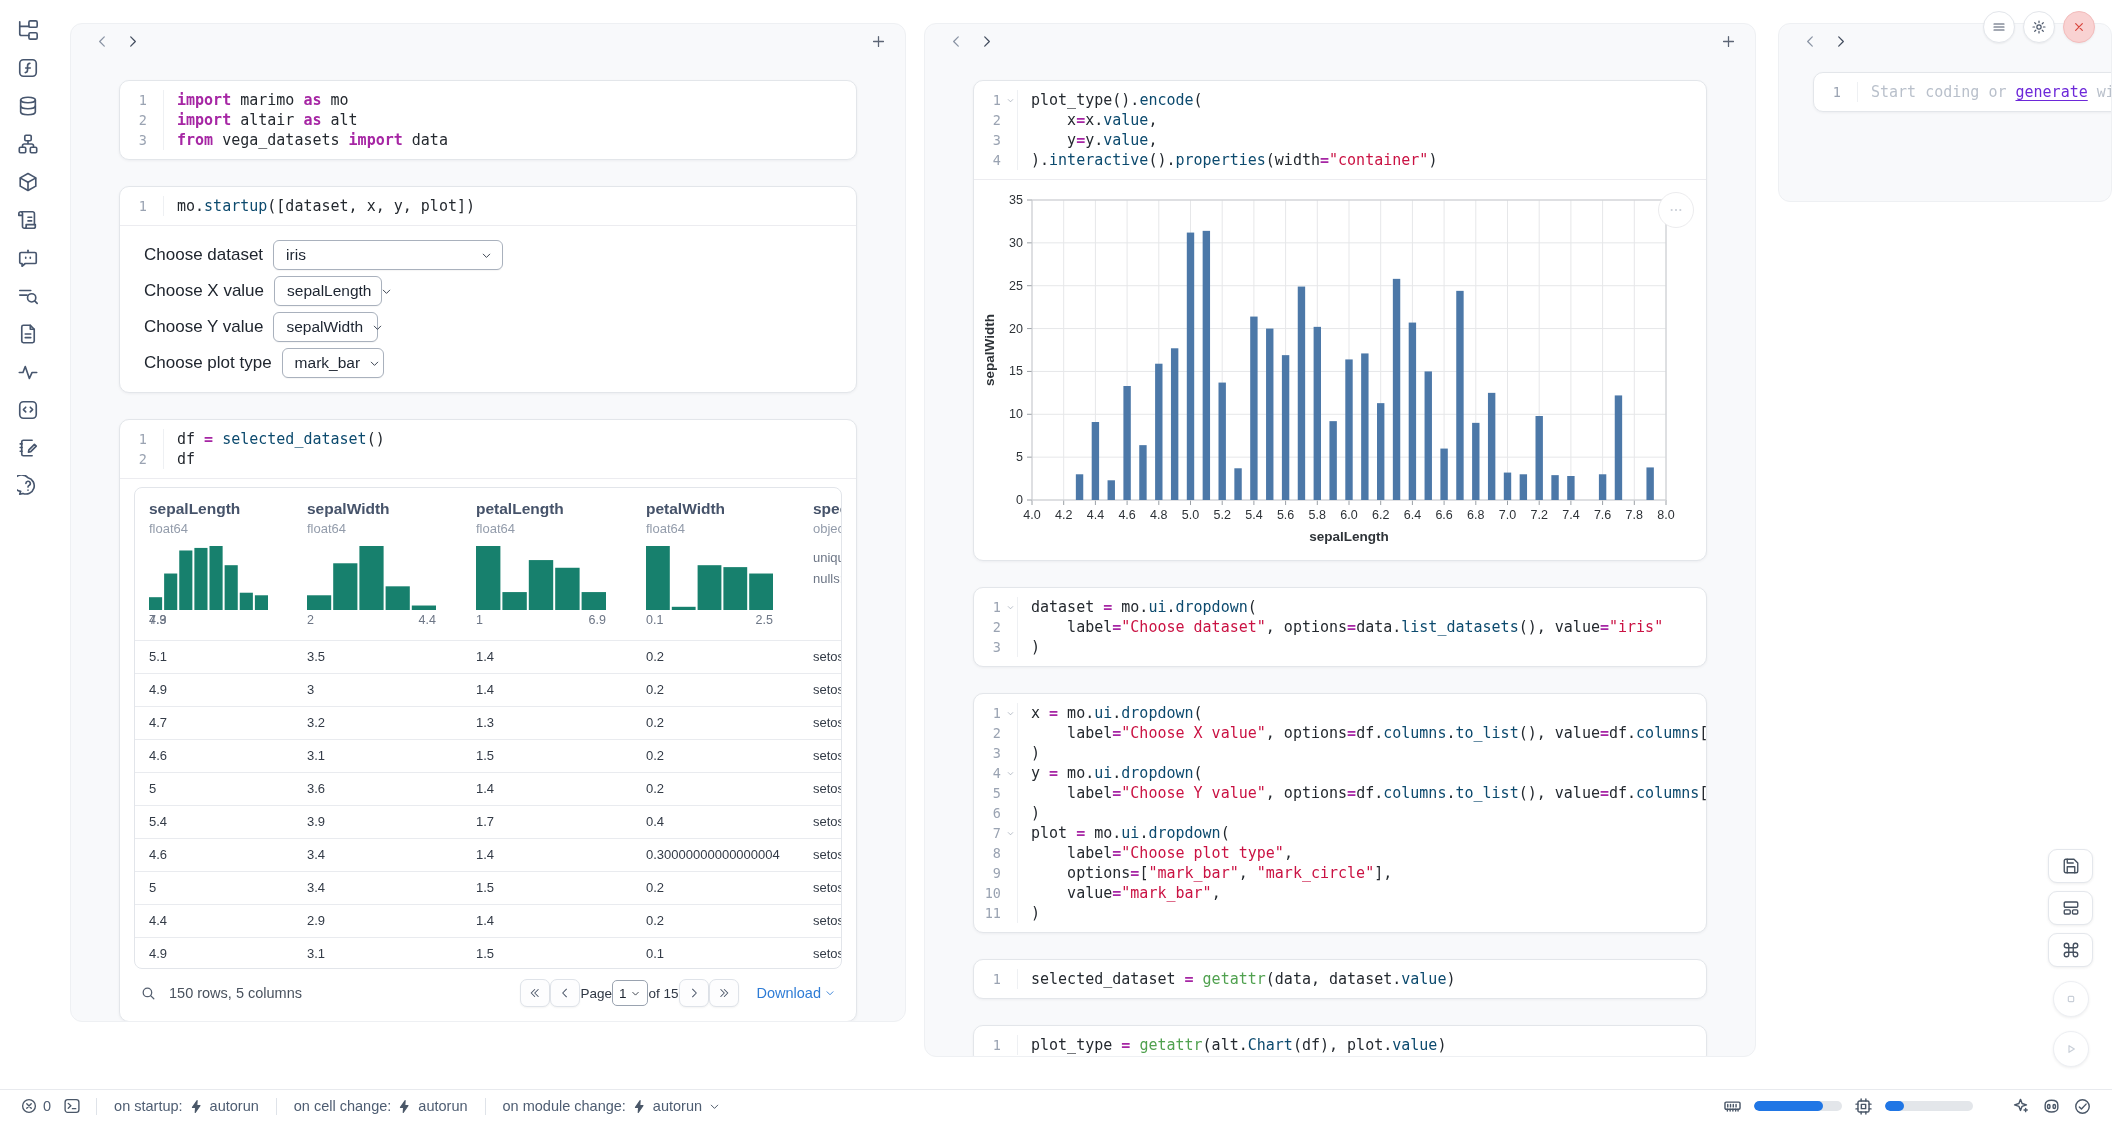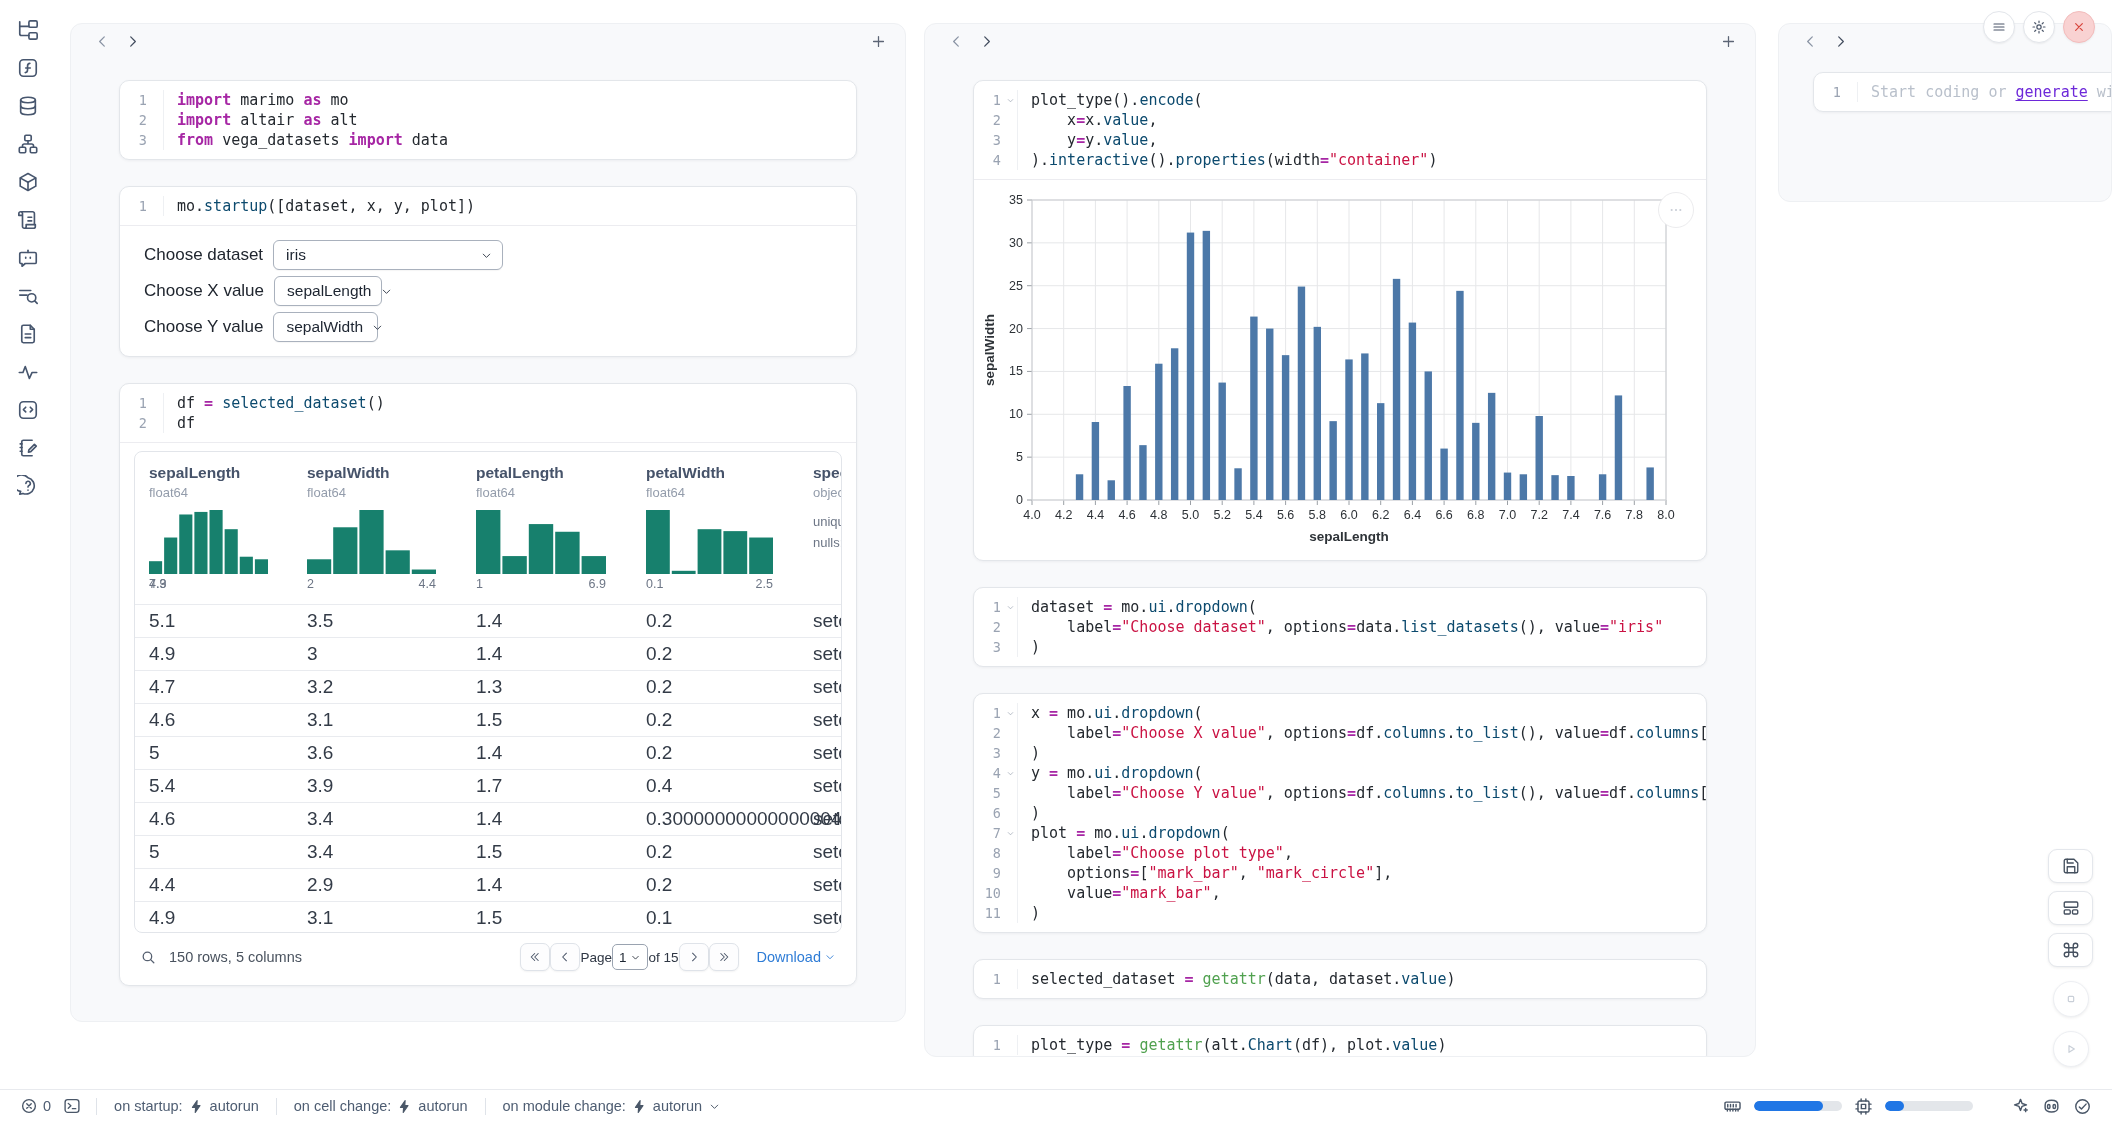--- a/index.html
+++ b/index.html
@@ -53,21 +53,21 @@
   .table-out { padding:8px 14px 0; }
   .table-box { border:1px solid #e2e5ea; border-radius:8px; overflow:hidden; position:relative; height:482px; background:#fff; }
   .tbl-inner { position:relative; width:900px; height:100%; }
   .t-hdr { position:relative; height:56px; }
   .t-name { position:absolute; top:12px; font-size:15.5px; font-weight:bold; color:#46536a; }
   .t-dtype { position:absolute; top:33px; font-size:13px; color:#939cab; }
   .t-hist { position:relative; height:96px; }
   .t-minmax { position:absolute; font-size:12.5px; color:#6d7686; top:69px; }
   .t-stat { position:absolute; font-size:13px; color:#6d7686; }
   .trow { position:relative; height:33px; border-top:1px solid #e9ebef; }
-  .tcell { position:absolute; top:0; line-height:32px; font-size:19px; color:#333b47; white-space:nowrap; }
+  .tcell { position:absolute; top:0; line-height:32px; font-size:13px; color:#333b47; white-space:nowrap; }
   .tfoot { display:flex; align-items:center; gap:12px; padding:10px 6px 14px; }
   .tf-search { color:#566070; display:flex; cursor:pointer; }
   .tf-sum { font-size:14.5px; color:#49525e; }
   .pg { margin-left:auto; display:flex; align-items:center; gap:0; }
   .pg-btn { width:30px; height:28px; background:#fdfdfe; border:1px solid #dfe3e9; border-radius:7px;
     display:flex; align-items:center; justify-content:center; color:#4a5568; cursor:pointer;
     box-shadow:0 1px 2px rgba(0,0,0,.05); }
   .pg-txt { font-size:13.5px; color:#2f3744; }
   .pg-select { display:flex; align-items:center; gap:4px; border:1px solid #9aa3b0; border-radius:5px;
     height:26px; padding:0 6px; font-size:13.5px; color:#1d2531; background:#fff; cursor:pointer; }
@@ -273,20 +273,31 @@
                   <svg viewBox="0 0 24 24" width="13" height="13" fill="none" stroke="currentColor" stroke-width="1.8" stroke-linecap="round" stroke-linejoin="round">
                     <path d="M6 9.5l6 6 6-6"></path>
                   </svg>
                 </span>
               </div>
             </div>
             <div class="ctl-row">
               <span>Choose Y value</span>
               <div class="select" style="width: 105px;">
                 <span class="val">sepalWidth</span>
+                <span class="car">
+                  <svg viewBox="0 0 24 24" width="13" height="13" fill="none" stroke="currentColor" stroke-width="1.8" stroke-linecap="round" stroke-linejoin="round">
+                    <path d="M6 9.5l6 6 6-6"></path>
+                  </svg>
+                </span>
+              </div>
+            </div>
+            <div class="ctl-row">
+              <span>Choose plot type</span>
+              <div class="select" style="width: 102px;">
+                <span class="val">mark_bar</span>
                 <span class="car">
                   <svg viewBox="0 0 24 24" width="13" height="13" fill="none" stroke="currentColor" stroke-width="1.8" stroke-linecap="round" stroke-linejoin="round">
                     <path d="M6 9.5l6 6 6-6"></path>
                   </svg>
                 </span>
               </div>
             </div>
           </div>
         </div>
         <div class="cell">

